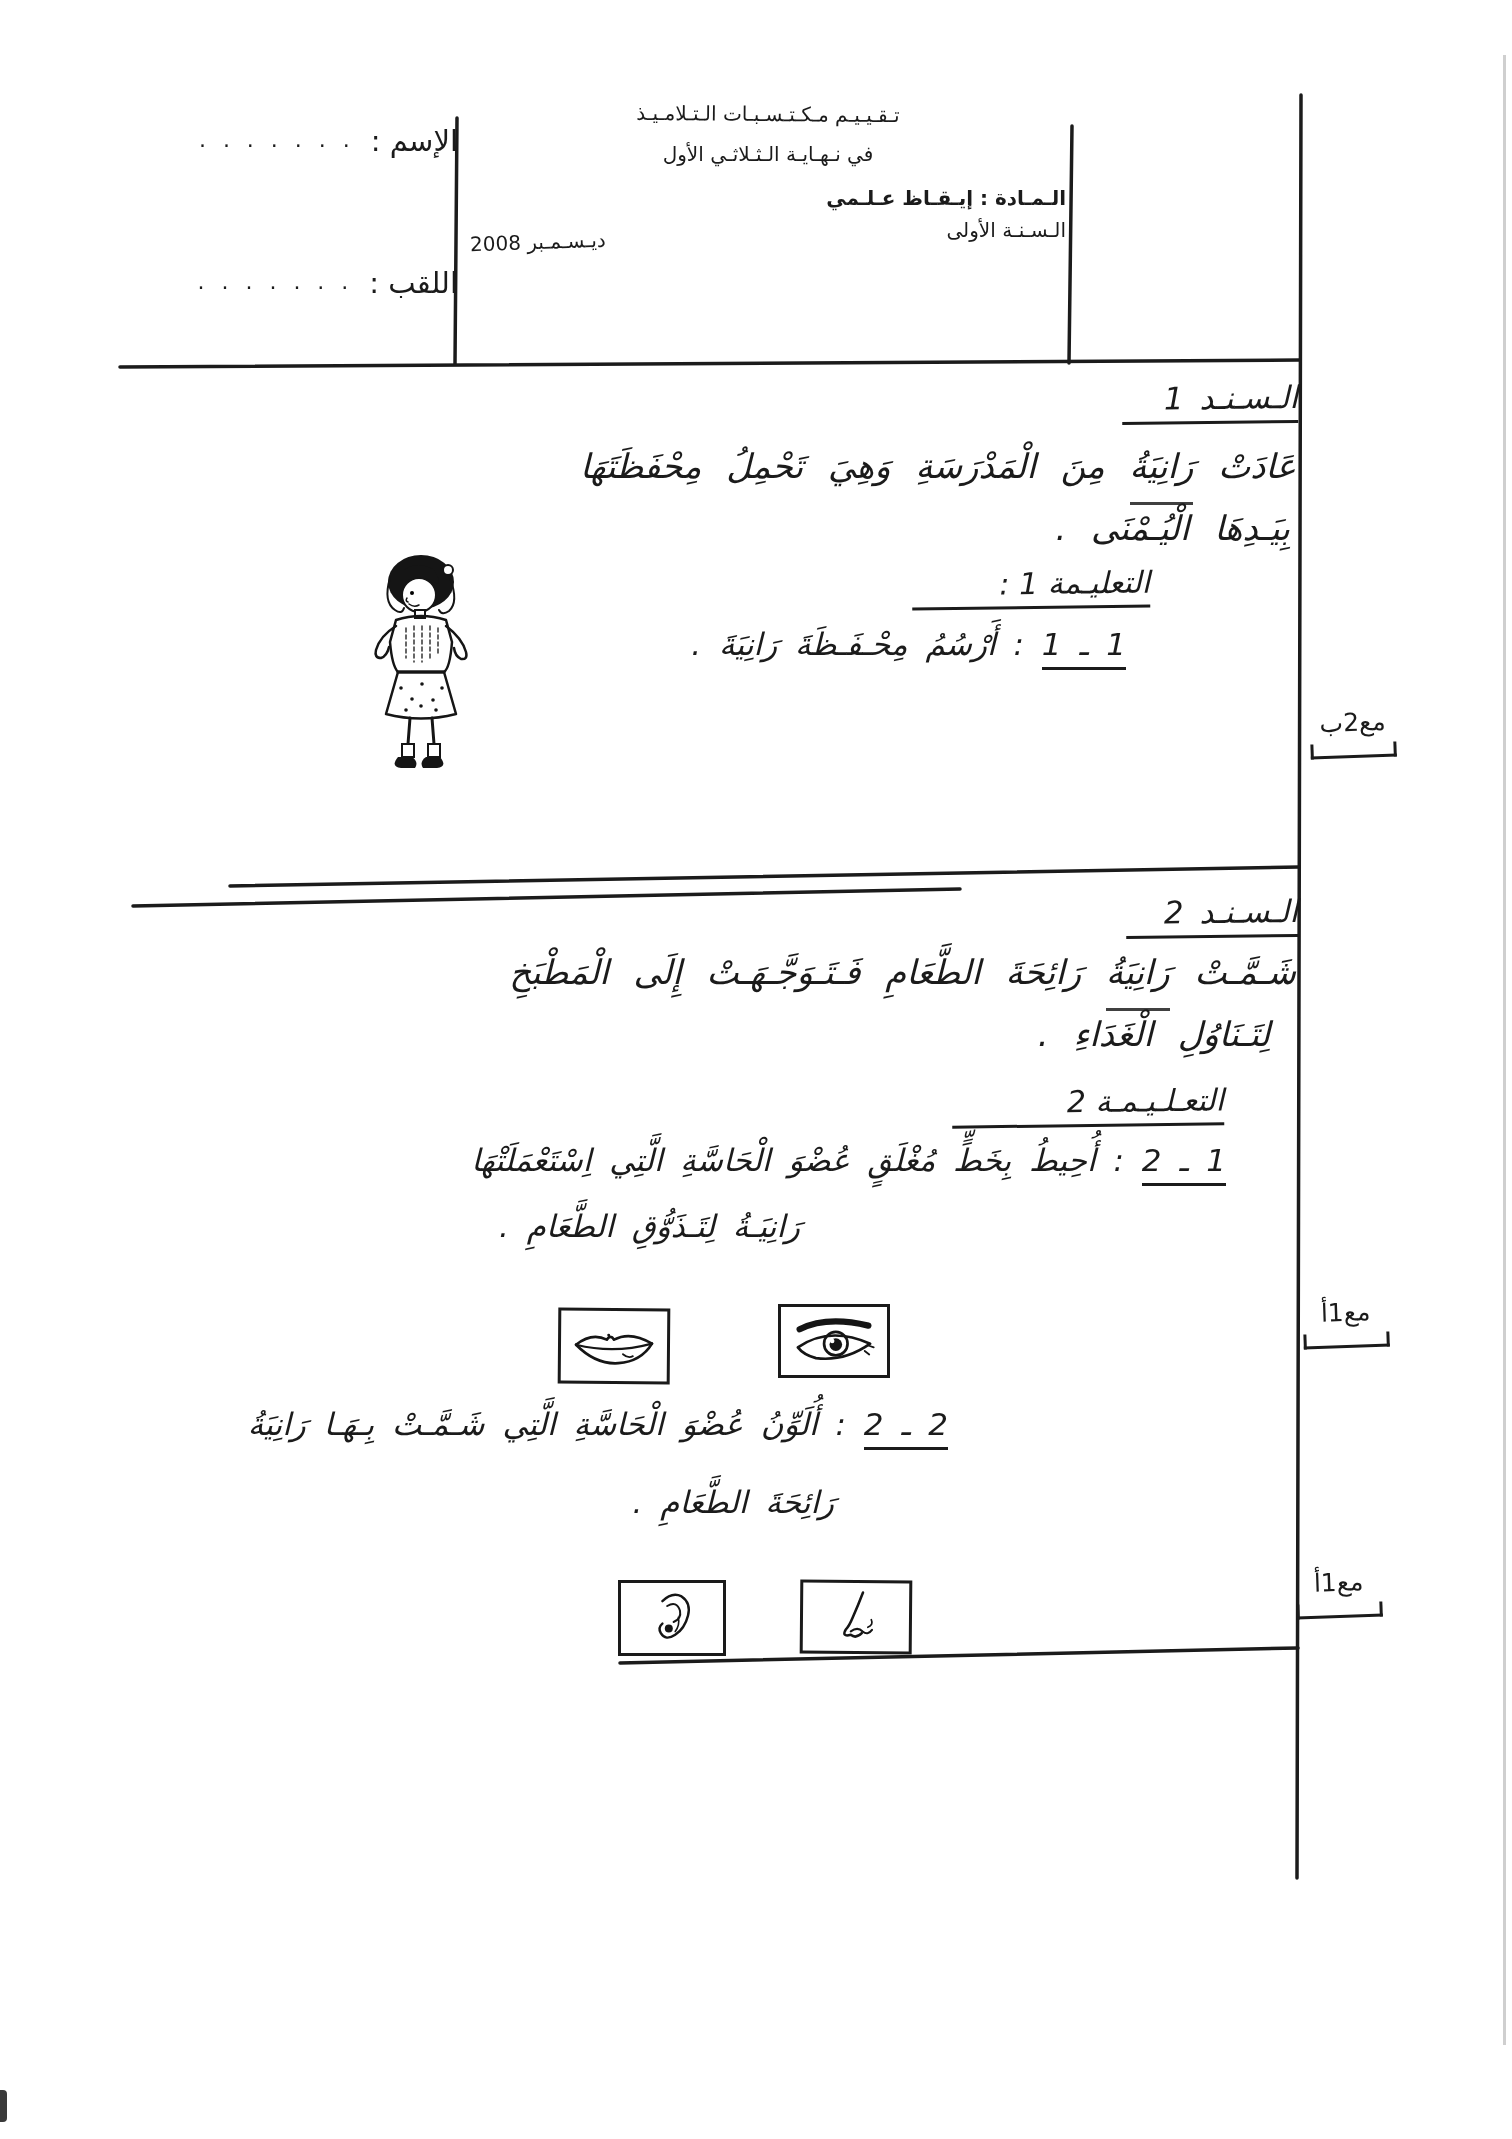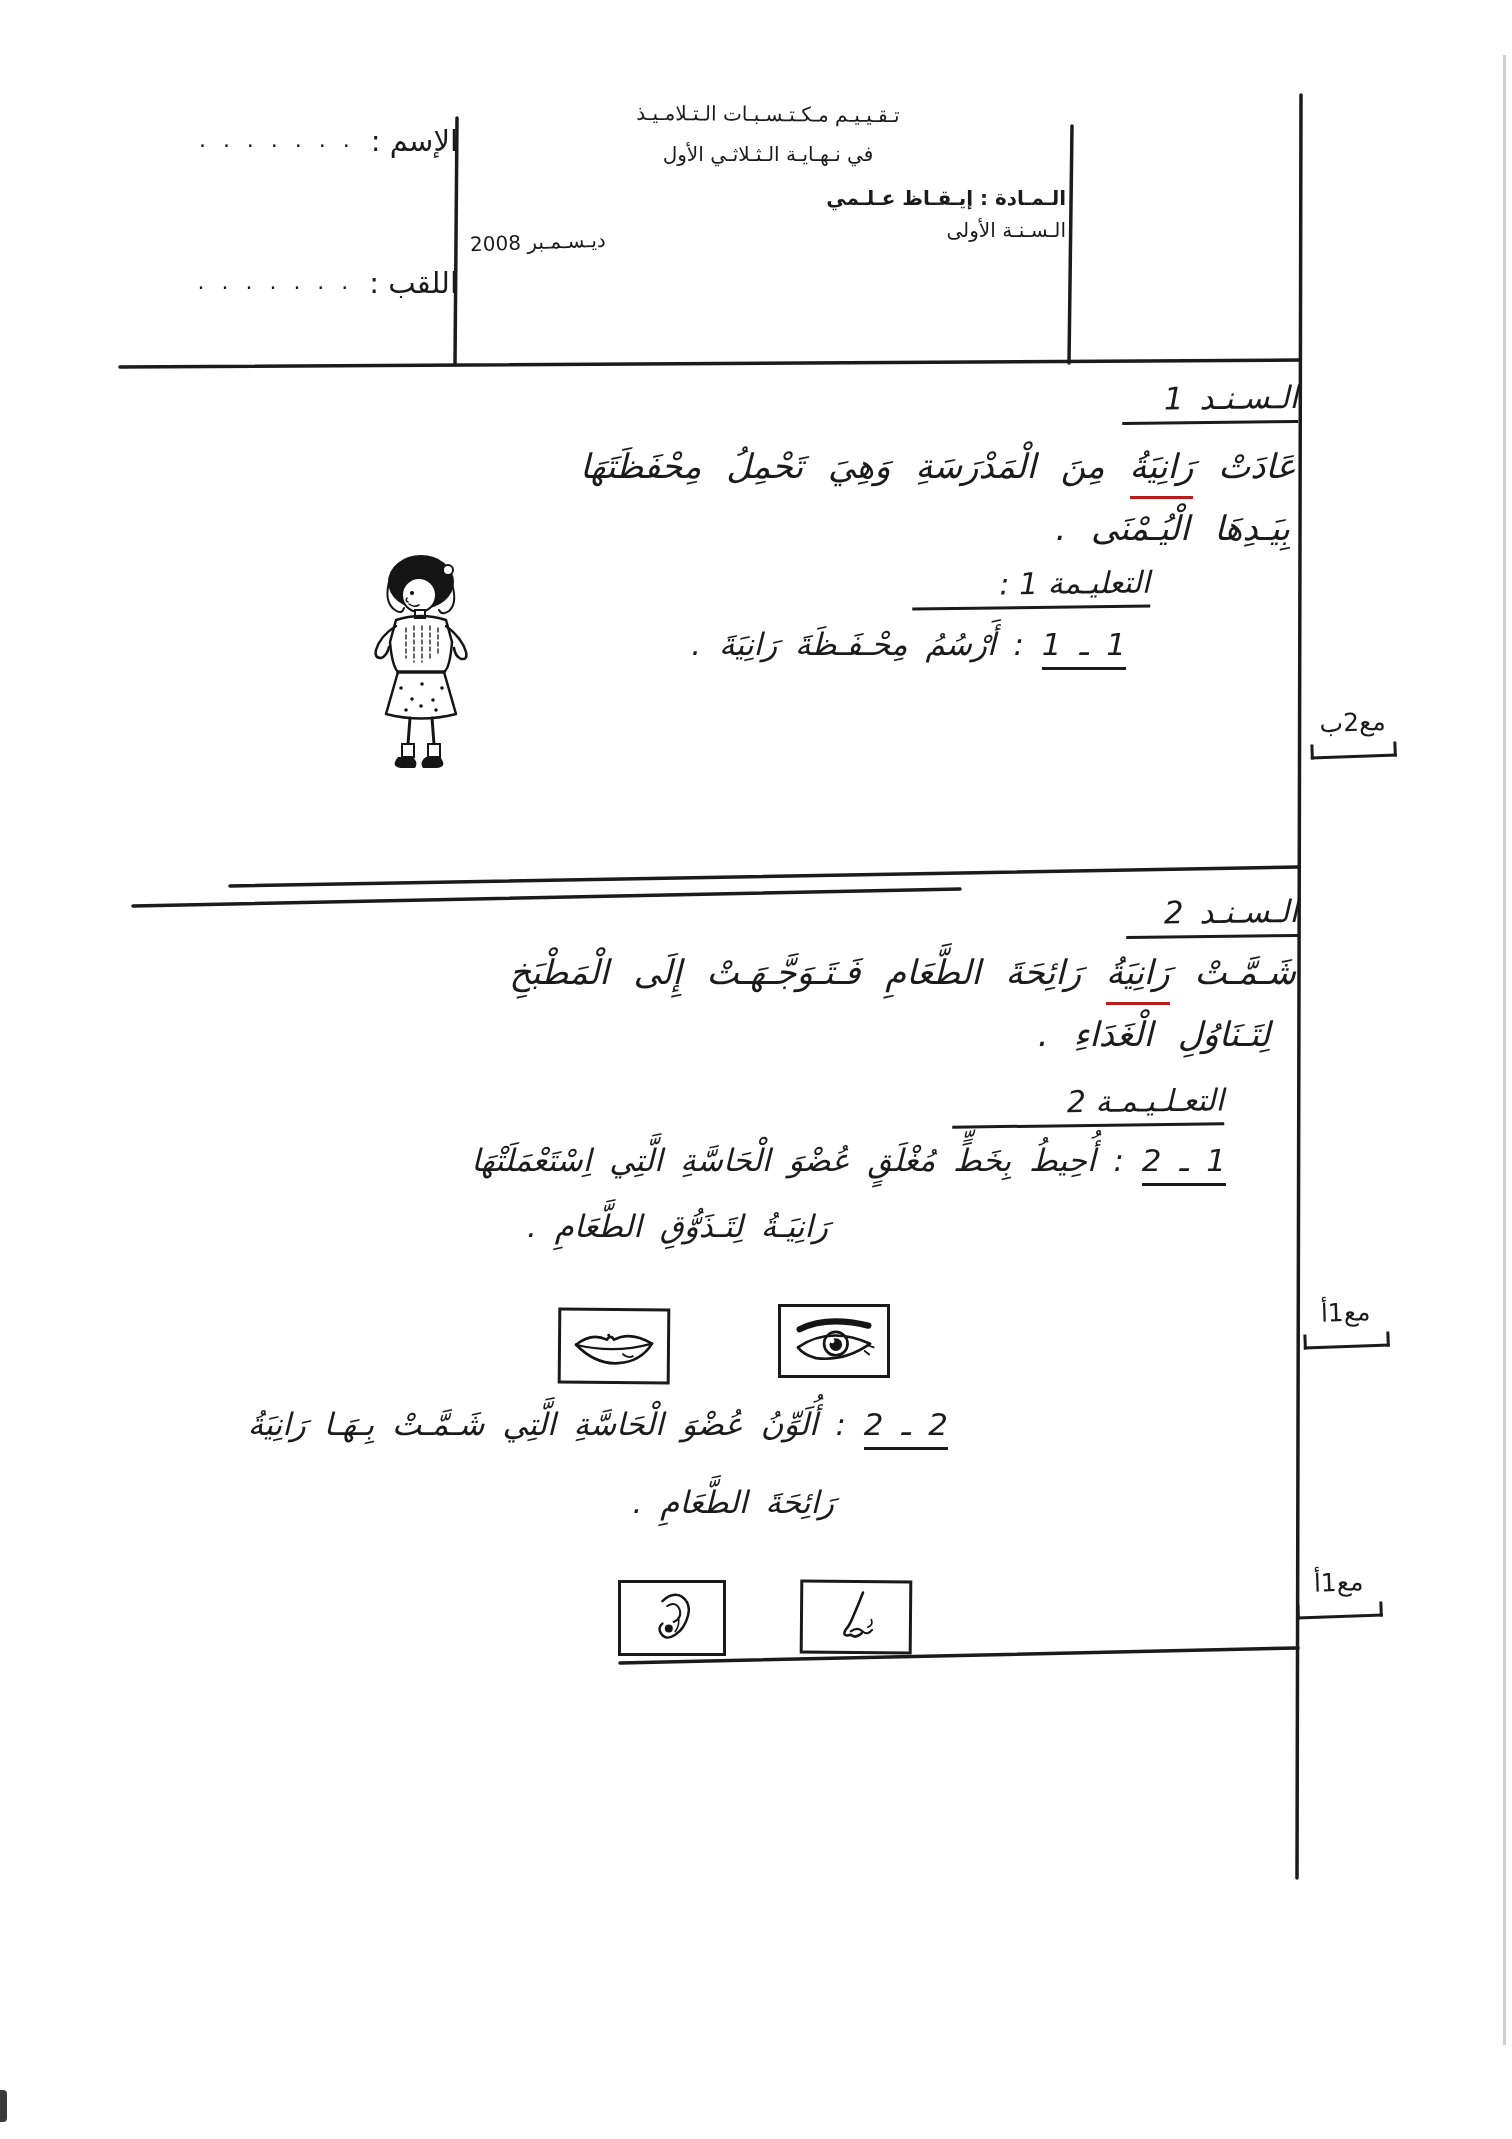--- a/index.html
+++ b/index.html
@@ -4,21 +4,21 @@
 <style>
   html,body{margin:0;padding:0;}
   body{
     width:1512px;height:2139px;background:#ffffff;position:relative;
     font-family:"DejaVu Sans", sans-serif;color:#1b1b1b;overflow:hidden;
   }
   .page{position:absolute;inset:0;}
   .abs{position:absolute;}
   .line{position:absolute;white-space:nowrap;direction:rtl;font-style:italic;}
   .u{display:inline-block;border-bottom:3.5px solid #1b1b1b;padding-bottom:5px;}
-  .name-u{display:inline-block;border-bottom:3px solid #b91c1c;padding-bottom:10px;}
+  .name-u{display:inline-block;border-bottom:3px solid #404040;padding-bottom:16px;}
   .sent{font-size:34px;word-spacing:14px;}
   .inst{font-size:31px;word-spacing:8px;}
   .head{font-size:31px;word-spacing:6px;}
   .tilt-a{transform:rotate(-0.7deg);}
   .tilt-c{transform:rotate(0.5deg);}
   .school{left:1088px;top:104px;width:202px;text-align:center;font-size:27px;line-height:47px;}
   .examcol{left:470px;top:102px;width:596px;font-size:20px;}
   .examcol .c{text-align:center;}
   .examcol .r{text-align:right;}
   .yearrow{display:flex;justify-content:space-between;margin-top:8px;}
@@ -144,21 +144,21 @@
   <div class="line sent" style="right:242px;top:1014px;">لِتَـنَاوُلِ الْغَدَاءِ .</div>
 
   <div class="line" style="right:288px;top:1084px;font-size:30px;">
     <span class="u tilt-a" style="min-width:272px;">التعـلـيـمـة 2</span>
   </div>
 
   <div class="line inst" style="right:286px;top:1142px;">
     <span class="u">1 ـ 2</span>
     <span>: أُحِيطُ بِخَطٍّ مُغْلَقٍ عُضْوَ الْحَاسَّةِ الَّتِي اِسْتَعْمَلَتْهَا</span>
   </div>
-  <div class="line inst" style="right:684px;top:1208px;margin-left:46px;">رَانِيَـةُ لِتَـذَوُّقِ الطَّعَامِ .</div>
+  <div class="line inst" style="right:712px;top:1208px;margin-left:46px;">رَانِيَـةُ لِتَـذَوُّقِ الطَّعَامِ .</div>
 
   <div class="imgbox tilt-c" style="left:558px;top:1308px;width:106px;height:70px;">
     <svg width="92" height="56" viewBox="0 0 100 62">
       <path class="s" d="M8,30 Q25,16 42,24 Q46,18 50,24 Q68,14 92,28" stroke-width="3"></path>
       <path class="s" d="M8,30 Q50,40 92,28" stroke-width="2.5"></path>
       <path class="s" d="M8,30 Q30,52 55,50 Q80,48 92,28" stroke-width="3"></path>
       <path class="s" d="M60,40 q6,5 11,2" stroke-width="2"></path>
       <circle cx="44" cy="19" r="1.6" fill="#151515"></circle>
     </svg>
   </div>

